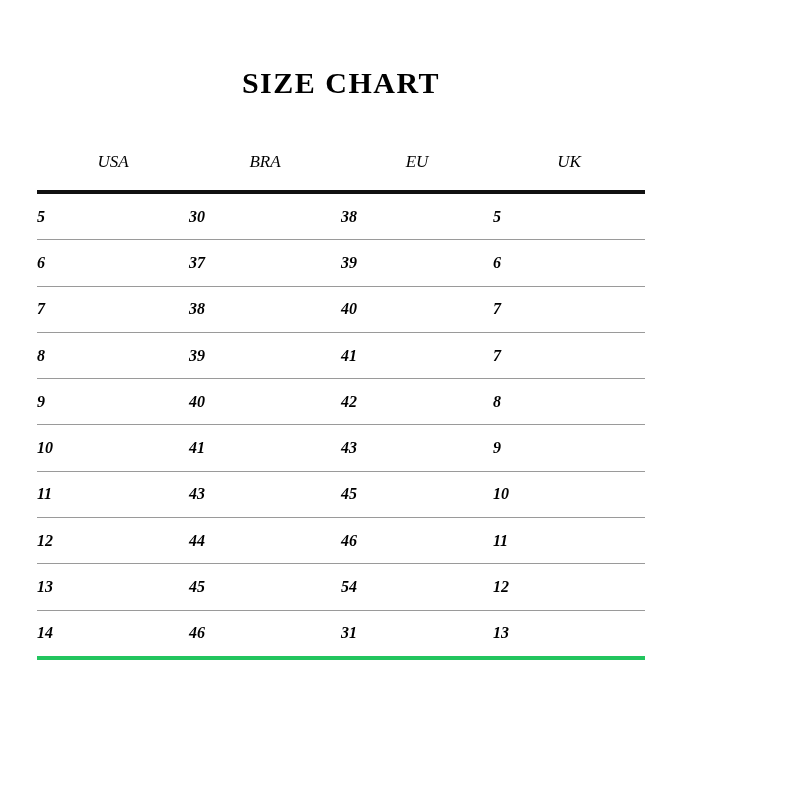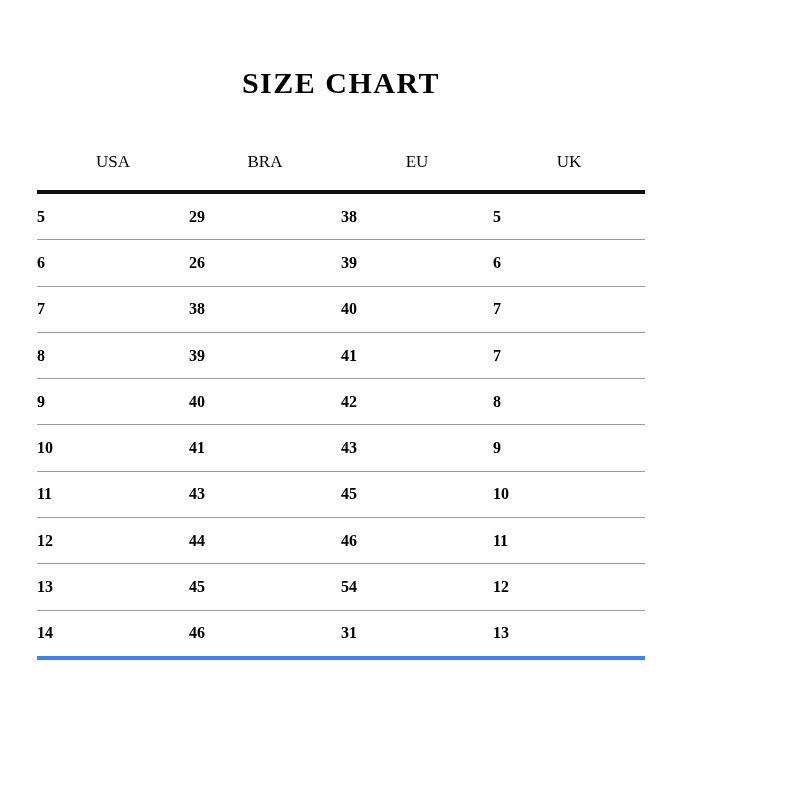--- a/index.html
+++ b/index.html
@@ -38,41 +38,42 @@
     width: 100%;
     border-collapse: collapse;
     table-layout: fixed;
   }
   table.size-table th,
   table.size-table td {
     font-family: "Liberation Serif", serif;
     font-size: 16px;
     padding: 0;
     border: none;
+    font-style: italic;
   }
   table.size-table thead th {
     font-weight: normal;
     font-size: 17px;
     height: 44px;
     vertical-align: middle;
     padding-bottom: 6px;
   }
   table.size-table thead tr {
     border-bottom: 4px solid #111111;
   }
   table.size-table tbody td {
     font-weight: bold;
     height: 45.3px;
     vertical-align: middle;
   }
   table.size-table tbody tr {
     border-bottom: 1.2px solid #9a9a9a;
   }
   table.size-table tbody tr:last-child {
-    border-bottom: 4px solid #3b82f6;
+    border-bottom: 4px solid #22c55e;
   }
 </style>
 </head>
 <body>
 
 <div class="page">
 
   <h1 class="chart-title">SIZE CHART</h1>
 
   <div class="table-wrap">
@@ -81,27 +82,27 @@
         <tr>
           <th>USA</th>
           <th>BRA</th>
           <th>EU</th>
           <th>UK</th>
         </tr>
       </thead>
       <tbody>
         <tr>
           <td>5</td>
-          <td>29</td>
+          <td>30</td>
           <td>38</td>
           <td>5</td>
         </tr>
         <tr>
           <td>6</td>
-          <td>26</td>
+          <td>37</td>
           <td>39</td>
           <td>6</td>
         </tr>
         <tr>
           <td>7</td>
           <td>38</td>
           <td>40</td>
           <td>7</td>
         </tr>
         <tr>

